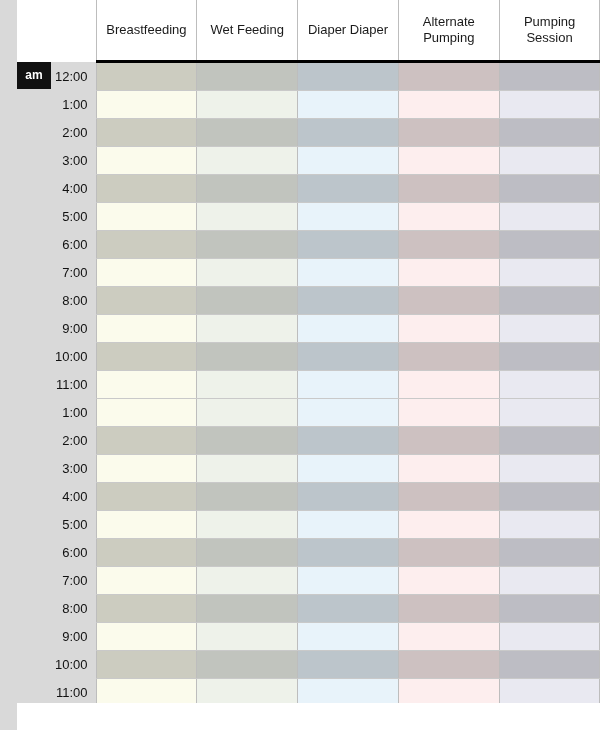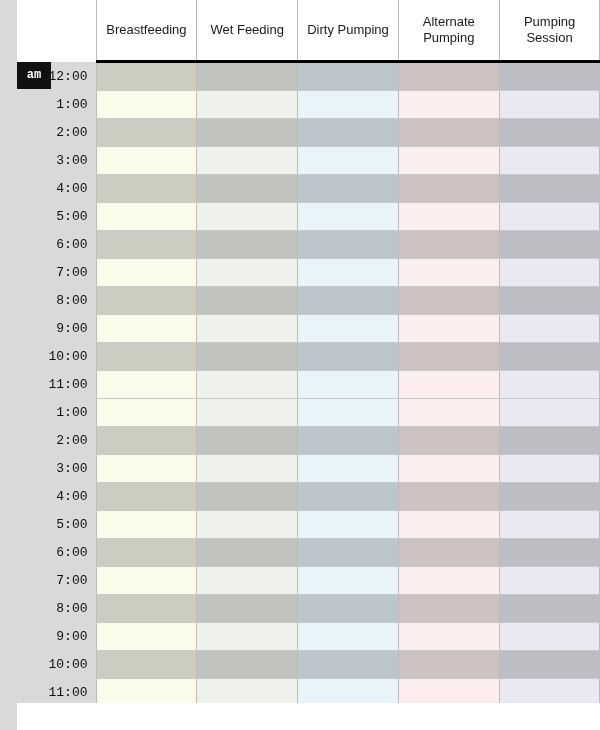--- a/index.html
+++ b/index.html
@@ -70,21 +70,20 @@
     border-left: none;
     border-right: none;
     border-bottom: none;
     background: #d9d9d9;
     position: relative;
     text-align: right;
     padding-right: 8px;
     font-size: 13px;
     color: #111111;
     white-space: nowrap;
-    font-family: Liberation Mono, monospace;
   }
   tbody tr.noon-divider td.time-cell {
     border-top: none;
   }
   .ampm-badge {
     position: absolute;
     left: 0;
     top: 0;
     height: 27px;
     width: 34px;
@@ -140,21 +139,21 @@
         <col class="data-col">
         <col class="data-col">
         <col class="data-col">
         <col class="data-col">
       </colgroup>
       <thead>
         <tr>
           <th class="corner blank"></th>
           <th>Breastfeeding</th>
           <th>Wet Feeding</th>
-          <th>Dirty Pumping</th>
+          <th>Diaper Diaper</th>
           <th>Alternate Pumping</th>
           <th>Pumping Session</th>
         </tr>
       </thead>
       <tbody id="tracker-body">
           <tr class="noon-divider">
             <td class="time-cell"><span class="ampm-badge">am</span><span>12:00</span></td>
             <td style="background-color: rgb(251, 251, 236); background-image: linear-gradient(rgb(207, 207, 207), rgb(207, 207, 207)); background-blend-mode: multiply;"></td>
             <td style="background-color: rgb(238, 242, 234); background-image: linear-gradient(rgb(207, 207, 207), rgb(207, 207, 207)); background-blend-mode: multiply;"></td>
             <td style="background-color: rgb(232, 243, 250); background-image: linear-gradient(rgb(207, 207, 207), rgb(207, 207, 207)); background-blend-mode: multiply;"></td>

